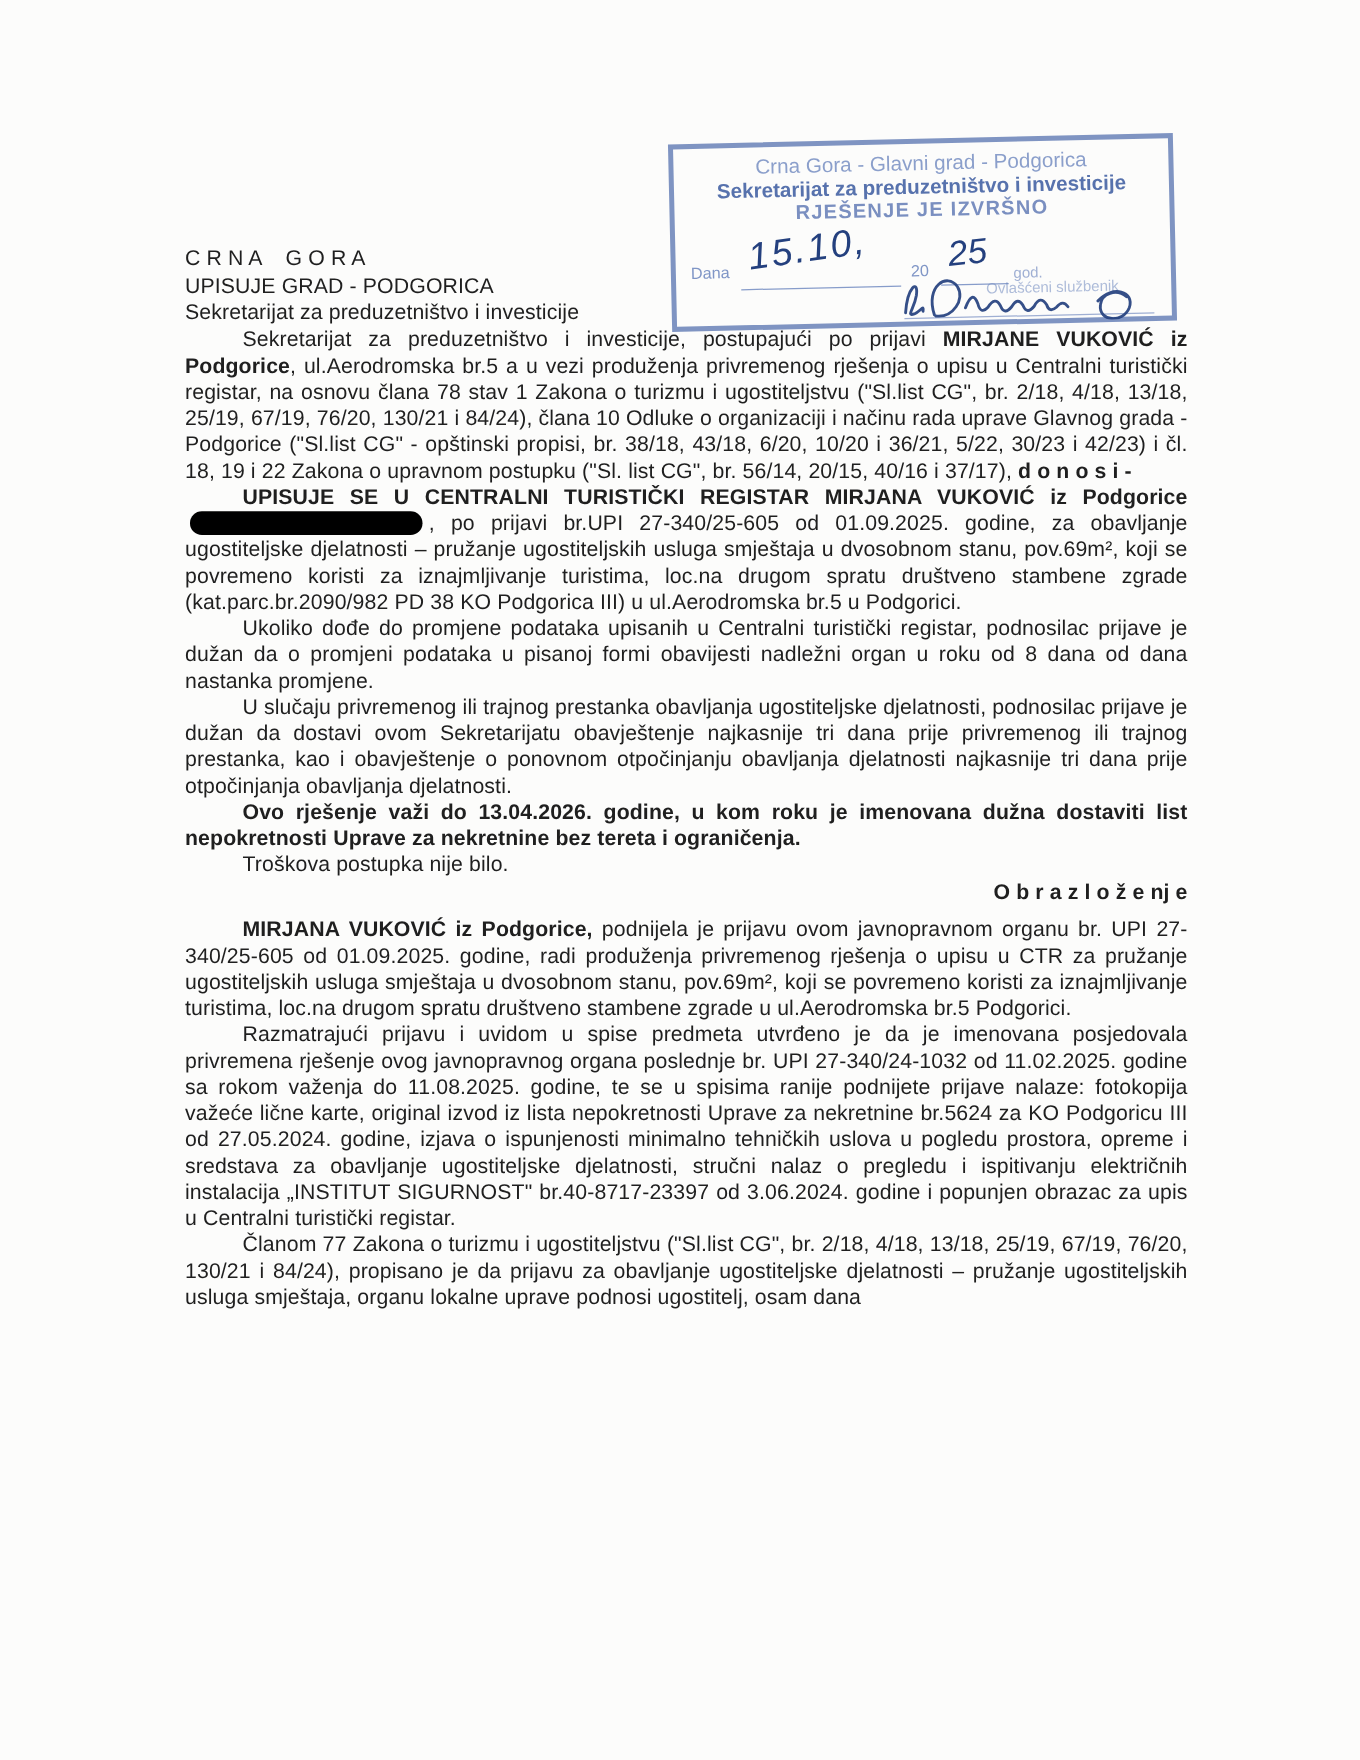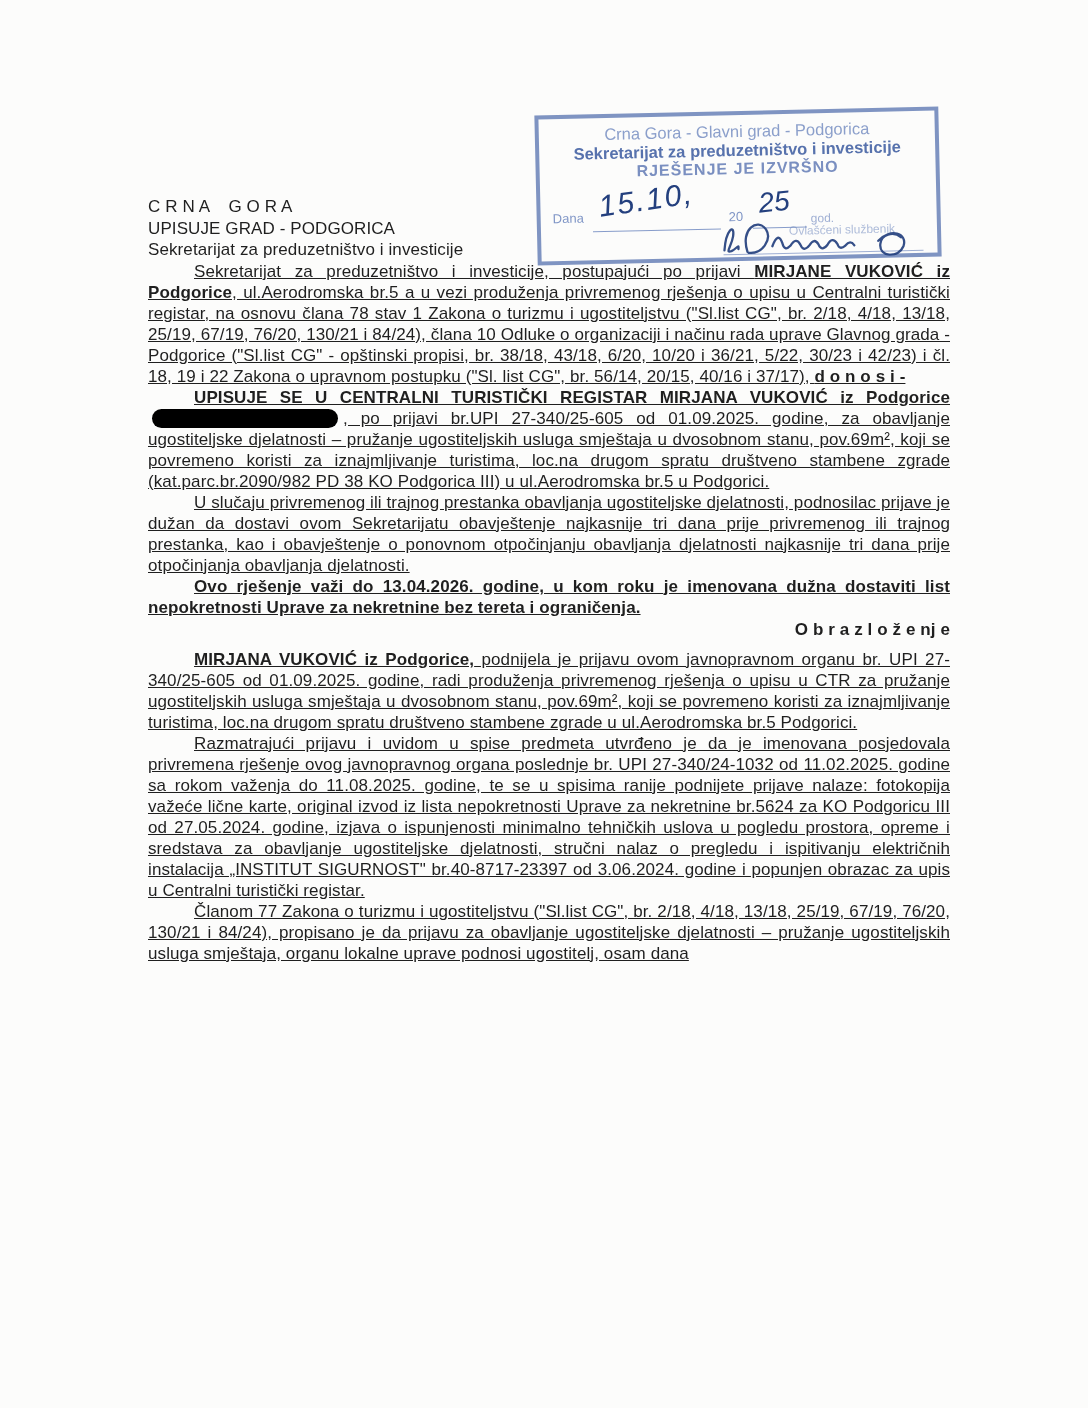--- a/index.html
+++ b/index.html
@@ -15,21 +15,21 @@
   }
   
   .content{
     position:absolute;left:148px;top:196px;width:802px;
     font-size:17px;line-height:21px;text-align:justify;
     letter-spacing:0.1px;
   }
   .hdr{ text-align:left; }
   .hdr div{ line-height:21.5px; }
   .pre{ white-space:pre; }
-  p{ margin:0; text-indent:46px;text-decoration:underline; }
+  p{ margin:0; text-indent:46px; }
   p.short{ text-align:left; }
   .h-center{
     text-align:center;text-indent:0;font-weight:bold;
   }
   .h1{ margin:13px 0 19px; letter-spacing:0.5px; }
   .h2{ margin:1px 0 9px;text-align:right; }
   b{ font-weight:bold; }
   .redaction{
     display:inline-block;width:186px;height:19px;
     background:#000;border-radius:10px;
@@ -130,25 +130,27 @@
       <div class="pre">C R N A    G O R A</div>
       <div>UPISUJE GRAD - PODGORICA</div>
       <div>Sekretarijat za preduzetništvo i investicije</div>
     </div>
 
     <p><span>Sekretarijat za preduzetništvo i investicije, postupajući po prijavi </span><b>MIRJANE VUKOVIĆ iz Podgorice</b><span>, ul.Aerodromska br.5 a u vezi produženja privremenog rješenja o upisu u Centralni turistički registar, na osnovu člana 78 stav 1 Zakona o turizmu i ugostiteljstvu ("Sl.list CG", br. 2/18, 4/18, 13/18, 25/19, 67/19, 76/20, 130/21 i 84/24), člana 10 Odluke o organizaciji i načinu rada uprave Glavnog grada - Podgorice ("Sl.list CG" - opštinski propisi, br. 38/18, 43/18, 6/20, 10/20 i 36/21, 5/22, 30/23 i 42/23) i čl. 18, 19 i 22 Zakona o upravnom postupku ("Sl. list CG", br. 56/14, 20/15, 40/16 i 37/17), </span><b>d o n o s i -</b></p>
 
 
     <p><b>UPISUJE SE U CENTRALNI TURISTIČKI REGISTAR MIRJANA VUKOVIĆ iz Podgorice</b><span class="redaction"></span><span>, po prijavi br.UPI 27-340/25-605 od 01.09.2025. godine, za obavljanje ugostiteljske djelatnosti – pružanje ugostiteljskih usluga smještaja u dvosobnom stanu, pov.69m², koji se povremeno koristi za iznajmljivanje turistima, loc.na drugom spratu društveno stambene zgrade (kat.parc.br.2090/982 PD 38 KO Podgorica III) u ul.Aerodromska br.5 u Podgorici.</span></p>
 
+    <p>Ukoliko dođe do promjene podataka upisanih u Centralni turistički registar, podnosilac prijave je dužan da o promjeni podataka u pisanoj formi obavijesti nadležni organ u roku od 8 dana od dana nastanka promjene.</p>
 
     <p>U slučaju privremenog ili trajnog prestanka obavljanja ugostiteljske djelatnosti, podnosilac prijave je dužan da dostavi ovom Sekretarijatu obavještenje najkasnije tri dana prije privremenog ili trajnog prestanka, kao i obavještenje o ponovnom otpočinjanju obavljanja djelatnosti najkasnije tri dana prije otpočinjanja obavljanja djelatnosti.</p>
 
     <p><b>Ovo rješenje važi do 13.04.2026. godine, u kom roku je imenovana dužna dostaviti list nepokretnosti Uprave za nekretnine bez tereta i ograničenja.</b></p>
 
+    <p class="short">Troškova postupka nije bilo.</p>
 
     <div class="h-center h2">O b r a z l o ž e nj e</div>
 
     <p><b>MIRJANA VUKOVIĆ iz Podgorice,</b><span> podnijela je prijavu ovom javnopravnom organu br. UPI 27-340/25-605 od 01.09.2025. godine, radi produženja privremenog rješenja o upisu u CTR za pružanje ugostiteljskih usluga smještaja u dvosobnom stanu, pov.69m², koji se povremeno koristi za iznajmljivanje turistima, loc.na drugom spratu društveno stambene zgrade u ul.Aerodromska br.5 Podgorici.</span></p>
 
     <p>Razmatrajući prijavu i uvidom u spise predmeta utvrđeno je da je imenovana posjedovala privremena rješenje ovog javnopravnog organa poslednje br. UPI 27-340/24-1032 od 11.02.2025. godine sa rokom važenja do 11.08.2025. godine, te se u spisima ranije podnijete prijave nalaze: fotokopija važeće lične karte, original izvod iz lista nepokretnosti Uprave za nekretnine br.5624 za KO Podgoricu III od 27.05.2024. godine, izjava o ispunjenosti minimalno tehničkih uslova u pogledu prostora, opreme i sredstava za obavljanje ugostiteljske djelatnosti, stručni nalaz o pregledu i ispitivanju električnih instalacija „INSTITUT SIGURNOST" br.40-8717-23397 od 3.06.2024. godine i popunjen obrazac za upis u Centralni turistički registar.</p>
 
     <p>Članom 77 Zakona o turizmu i ugostiteljstvu ("Sl.list CG", br. 2/18, 4/18, 13/18, 25/19, 67/19, 76/20, 130/21 i 84/24), propisano je da prijavu za obavljanje ugostiteljske djelatnosti – pružanje ugostiteljskih usluga smještaja, organu lokalne uprave podnosi ugostitelj, osam dana</p>
 
   </div>

